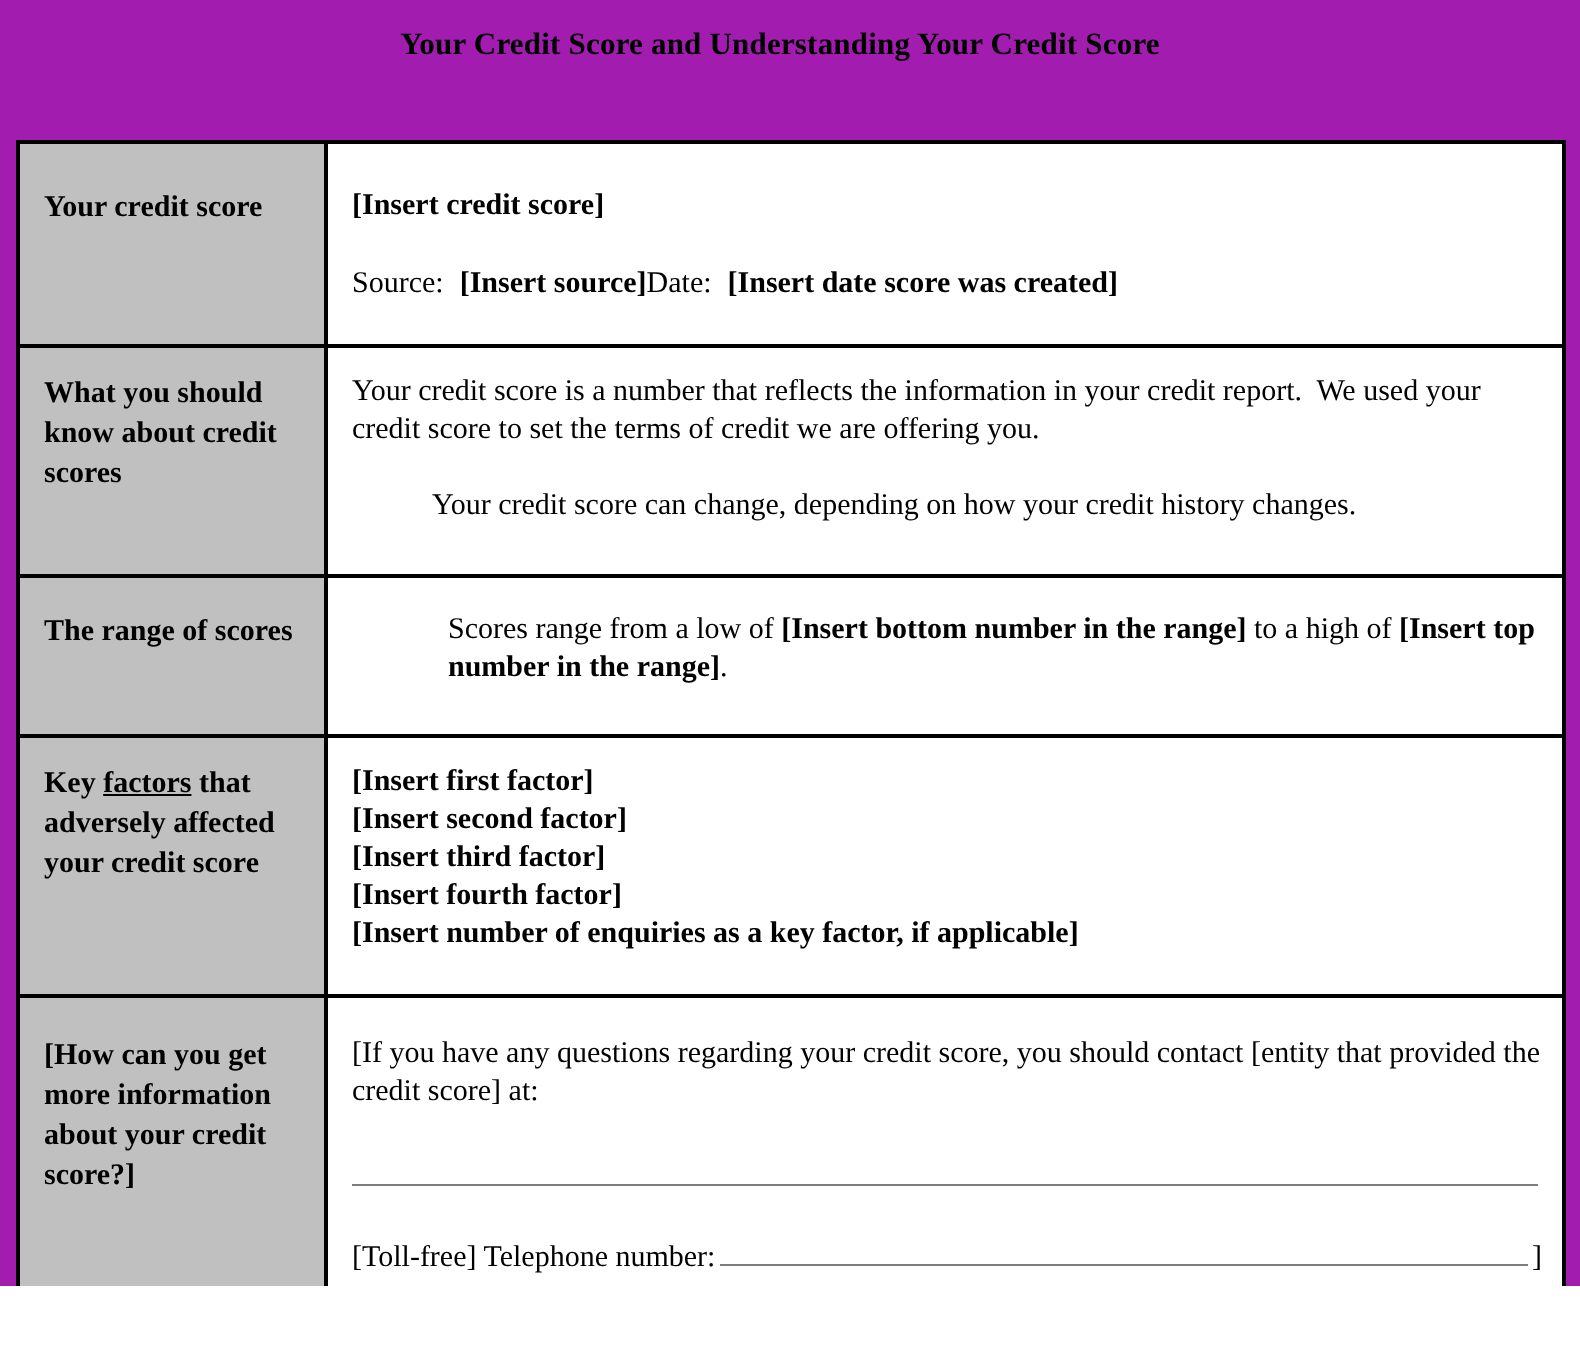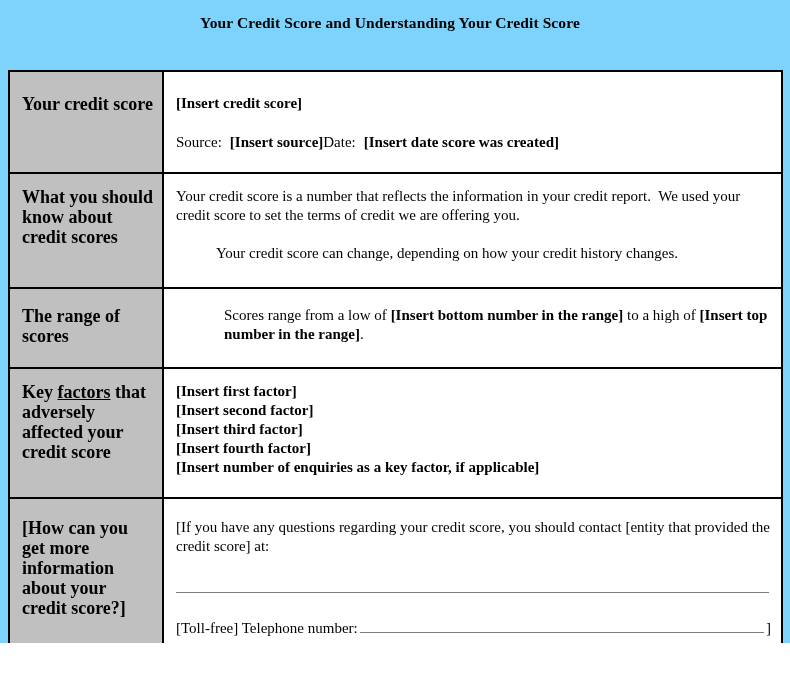--- a/index.html
+++ b/index.html
@@ -6,21 +6,21 @@
     margin: 0;
     padding: 0;
     background: #ffffff;
     font-family: "Liberation Serif", serif;
     color: #000000;
   }
   .page {
     position: relative;
     width: 790px;
     height: 643px;
-    background: #7dd3fc;
+    background: #a21caf;
     overflow: hidden;
   }
   .doc-title {
     position: absolute;
     top: 14px;
     left: 0;
     width: 780px;
     text-align: center;
     font-weight: bold;
     font-size: 15.5px;
@@ -50,21 +50,21 @@
   .r3 { height: 80px; gap: 48px; }
   .r4 { height: 130px; }
   .r5 { height: 172px; }
   .cell-h {
     width: 154px;
     min-width: 154px;
     box-sizing: border-box;
     background: #c0c0c0;
     border-right: 2px solid #000000;
     font-weight: bold;
-    font-size: 18px;
+    font-size: 15px;
     line-height: 20px;
     padding: 0 8px 0 12px;
   }
   .cell-c {
     flex: 1;
     box-sizing: border-box;
     font-size: 15px;
     line-height: 19px;
     padding: 0 10px 0 12px;
   }

